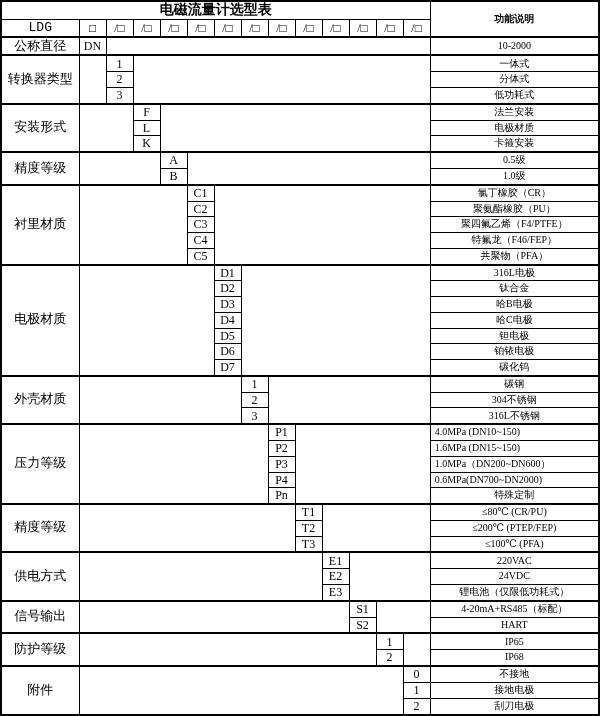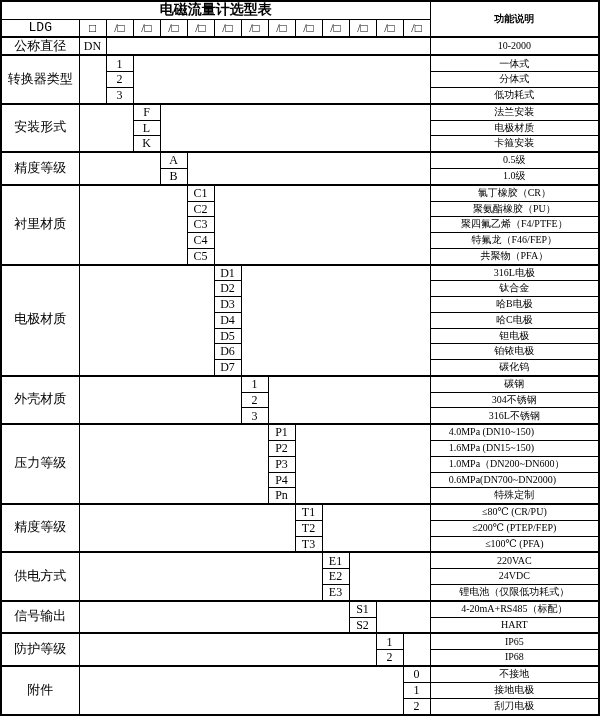--- a/index.html
+++ b/index.html
@@ -20,21 +20,21 @@
     line-height:1.05;
     overflow:hidden;
     white-space:nowrap;
   }
   td.sec{border-top-width:2px;}
   td.title{font-weight:bold;font-size:14px;border-top-width:1px;}
   td.fn{font-weight:bold;font-size:10px;}
   td.code{font-size:12px;}
   td.lbl{font-size:13px;font-family:Liberation Mono, monospace;}
   td.desc{font-size:10px;}
-  td.desc.left{text-align:left;padding-left:18px;}
+  td.desc.left{text-align:left;padding-left:4px;}
 </style>
 </head>
 <body>
 
 <table class="sel">
   <colgroup>
     <col style="width:78px">
     <col style="width:27px">
       <col style="width:27px">
       <col style="width:27px">

